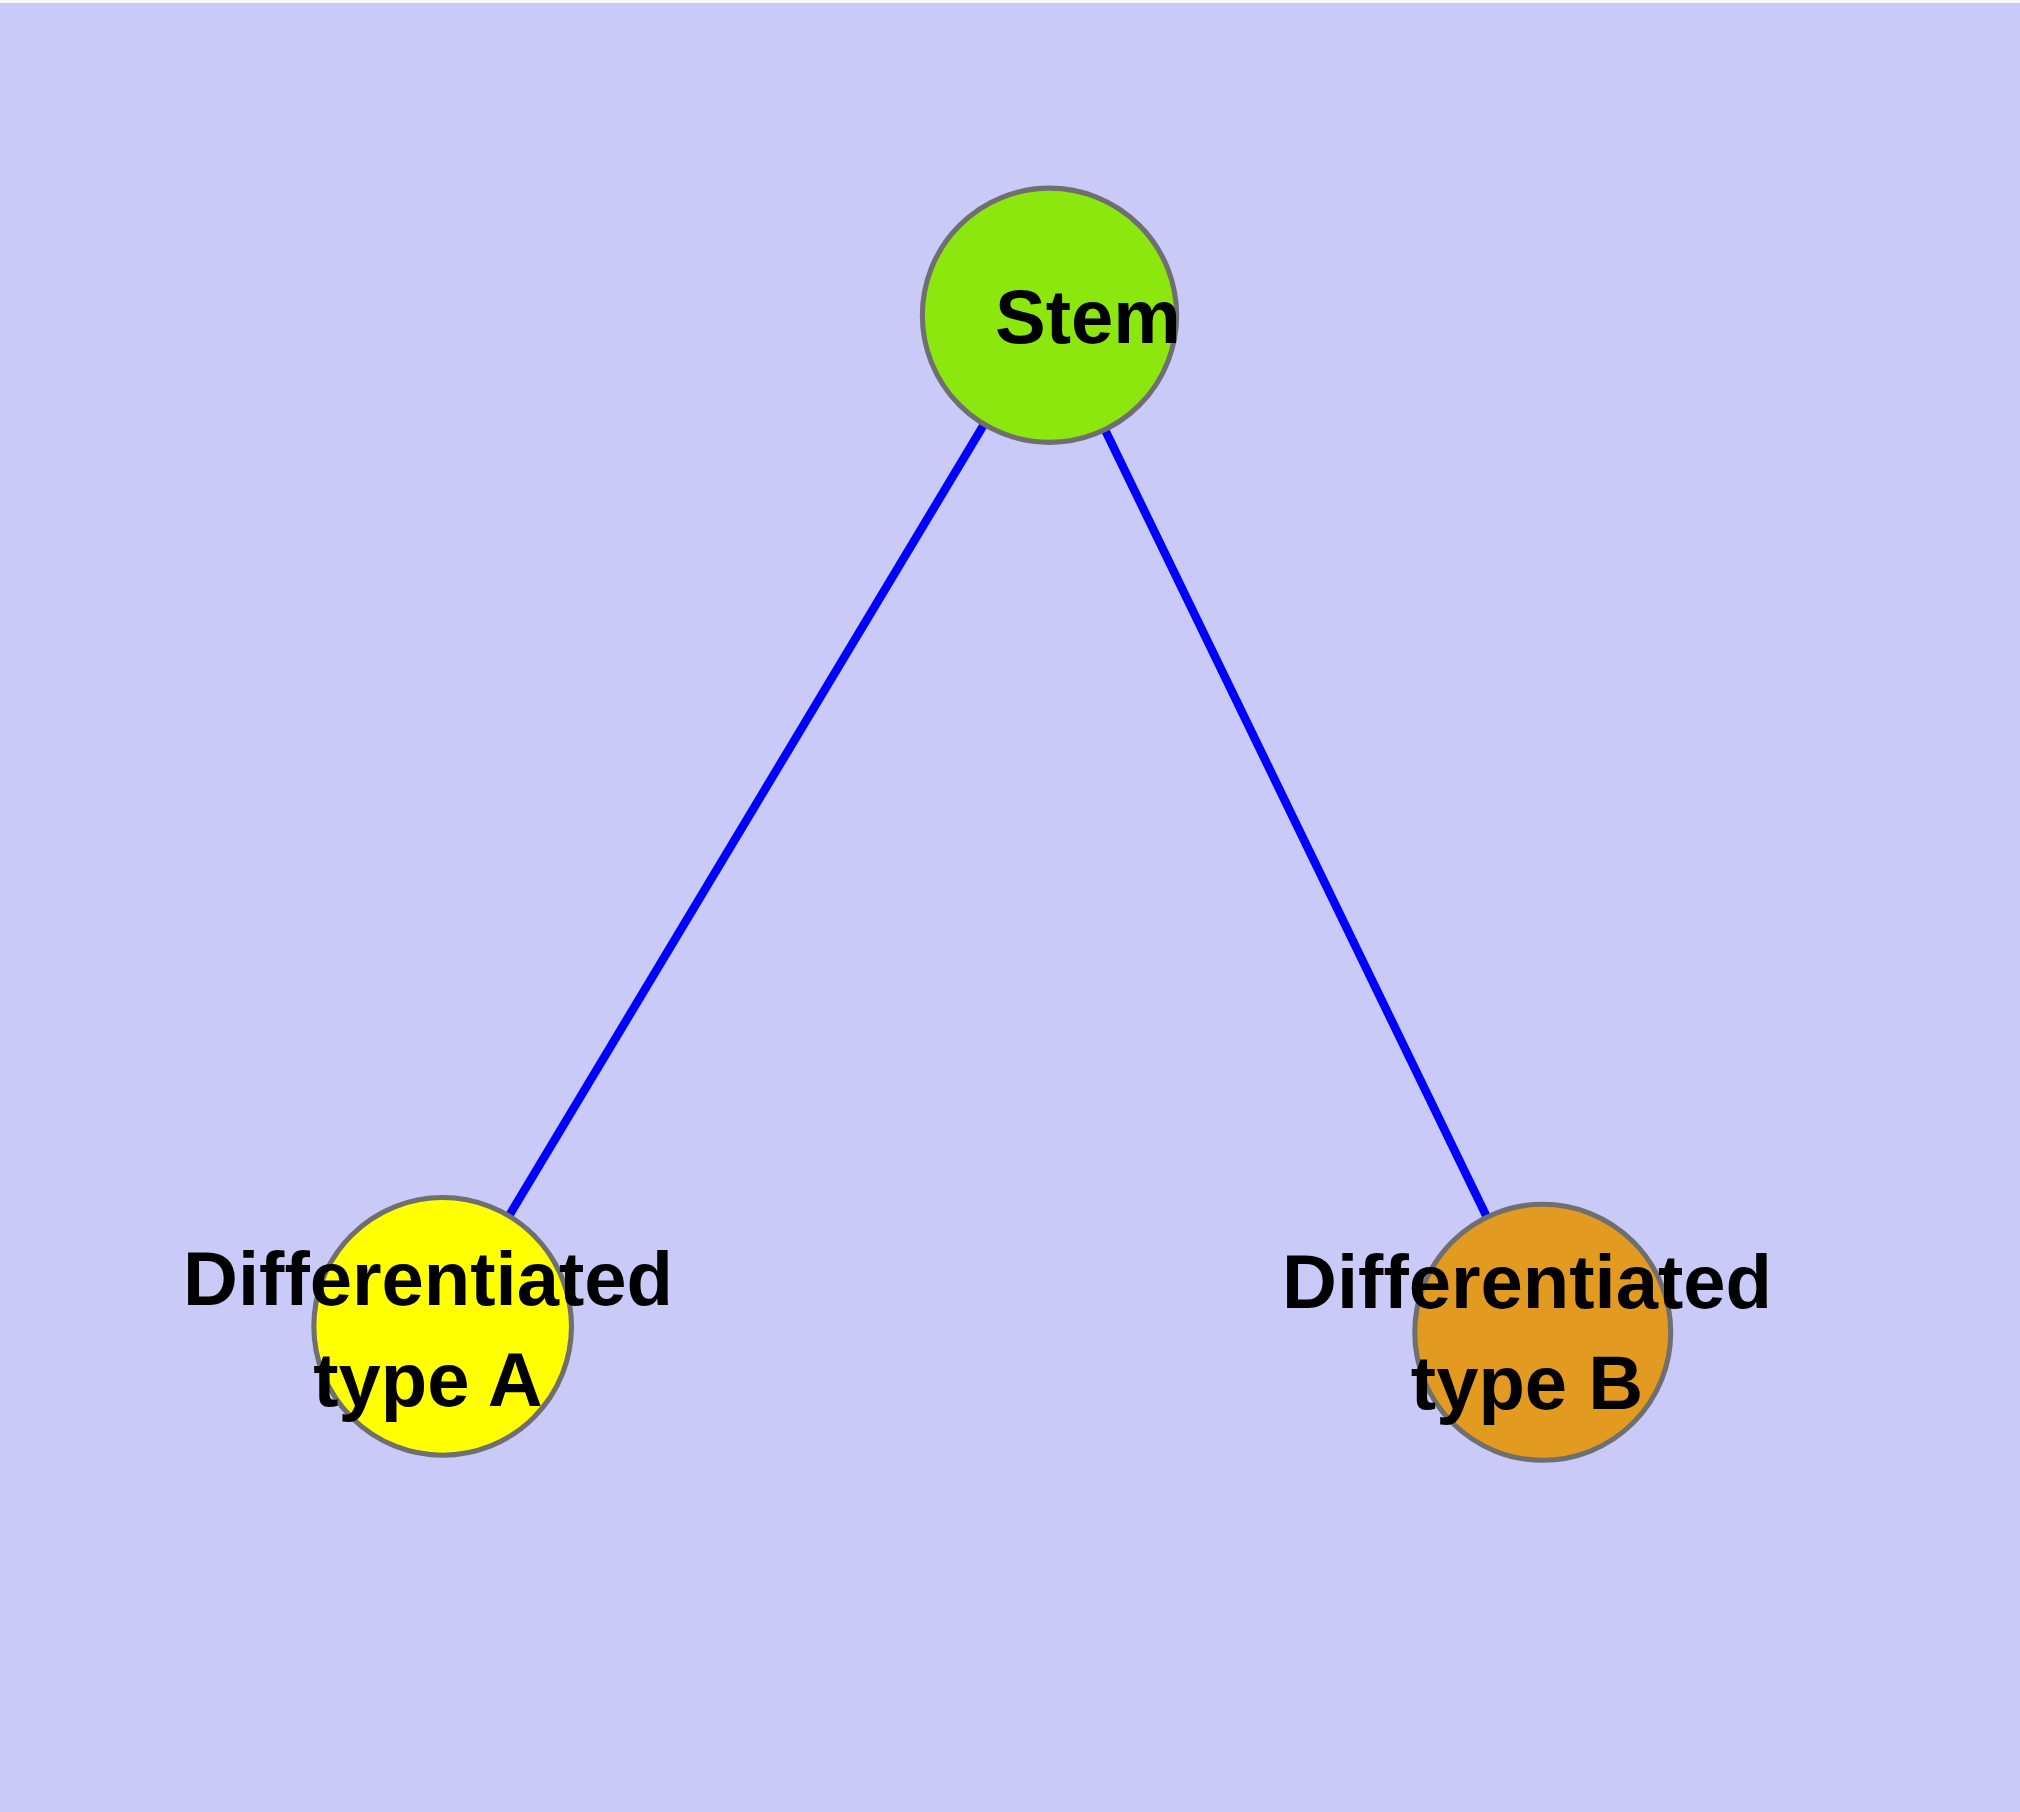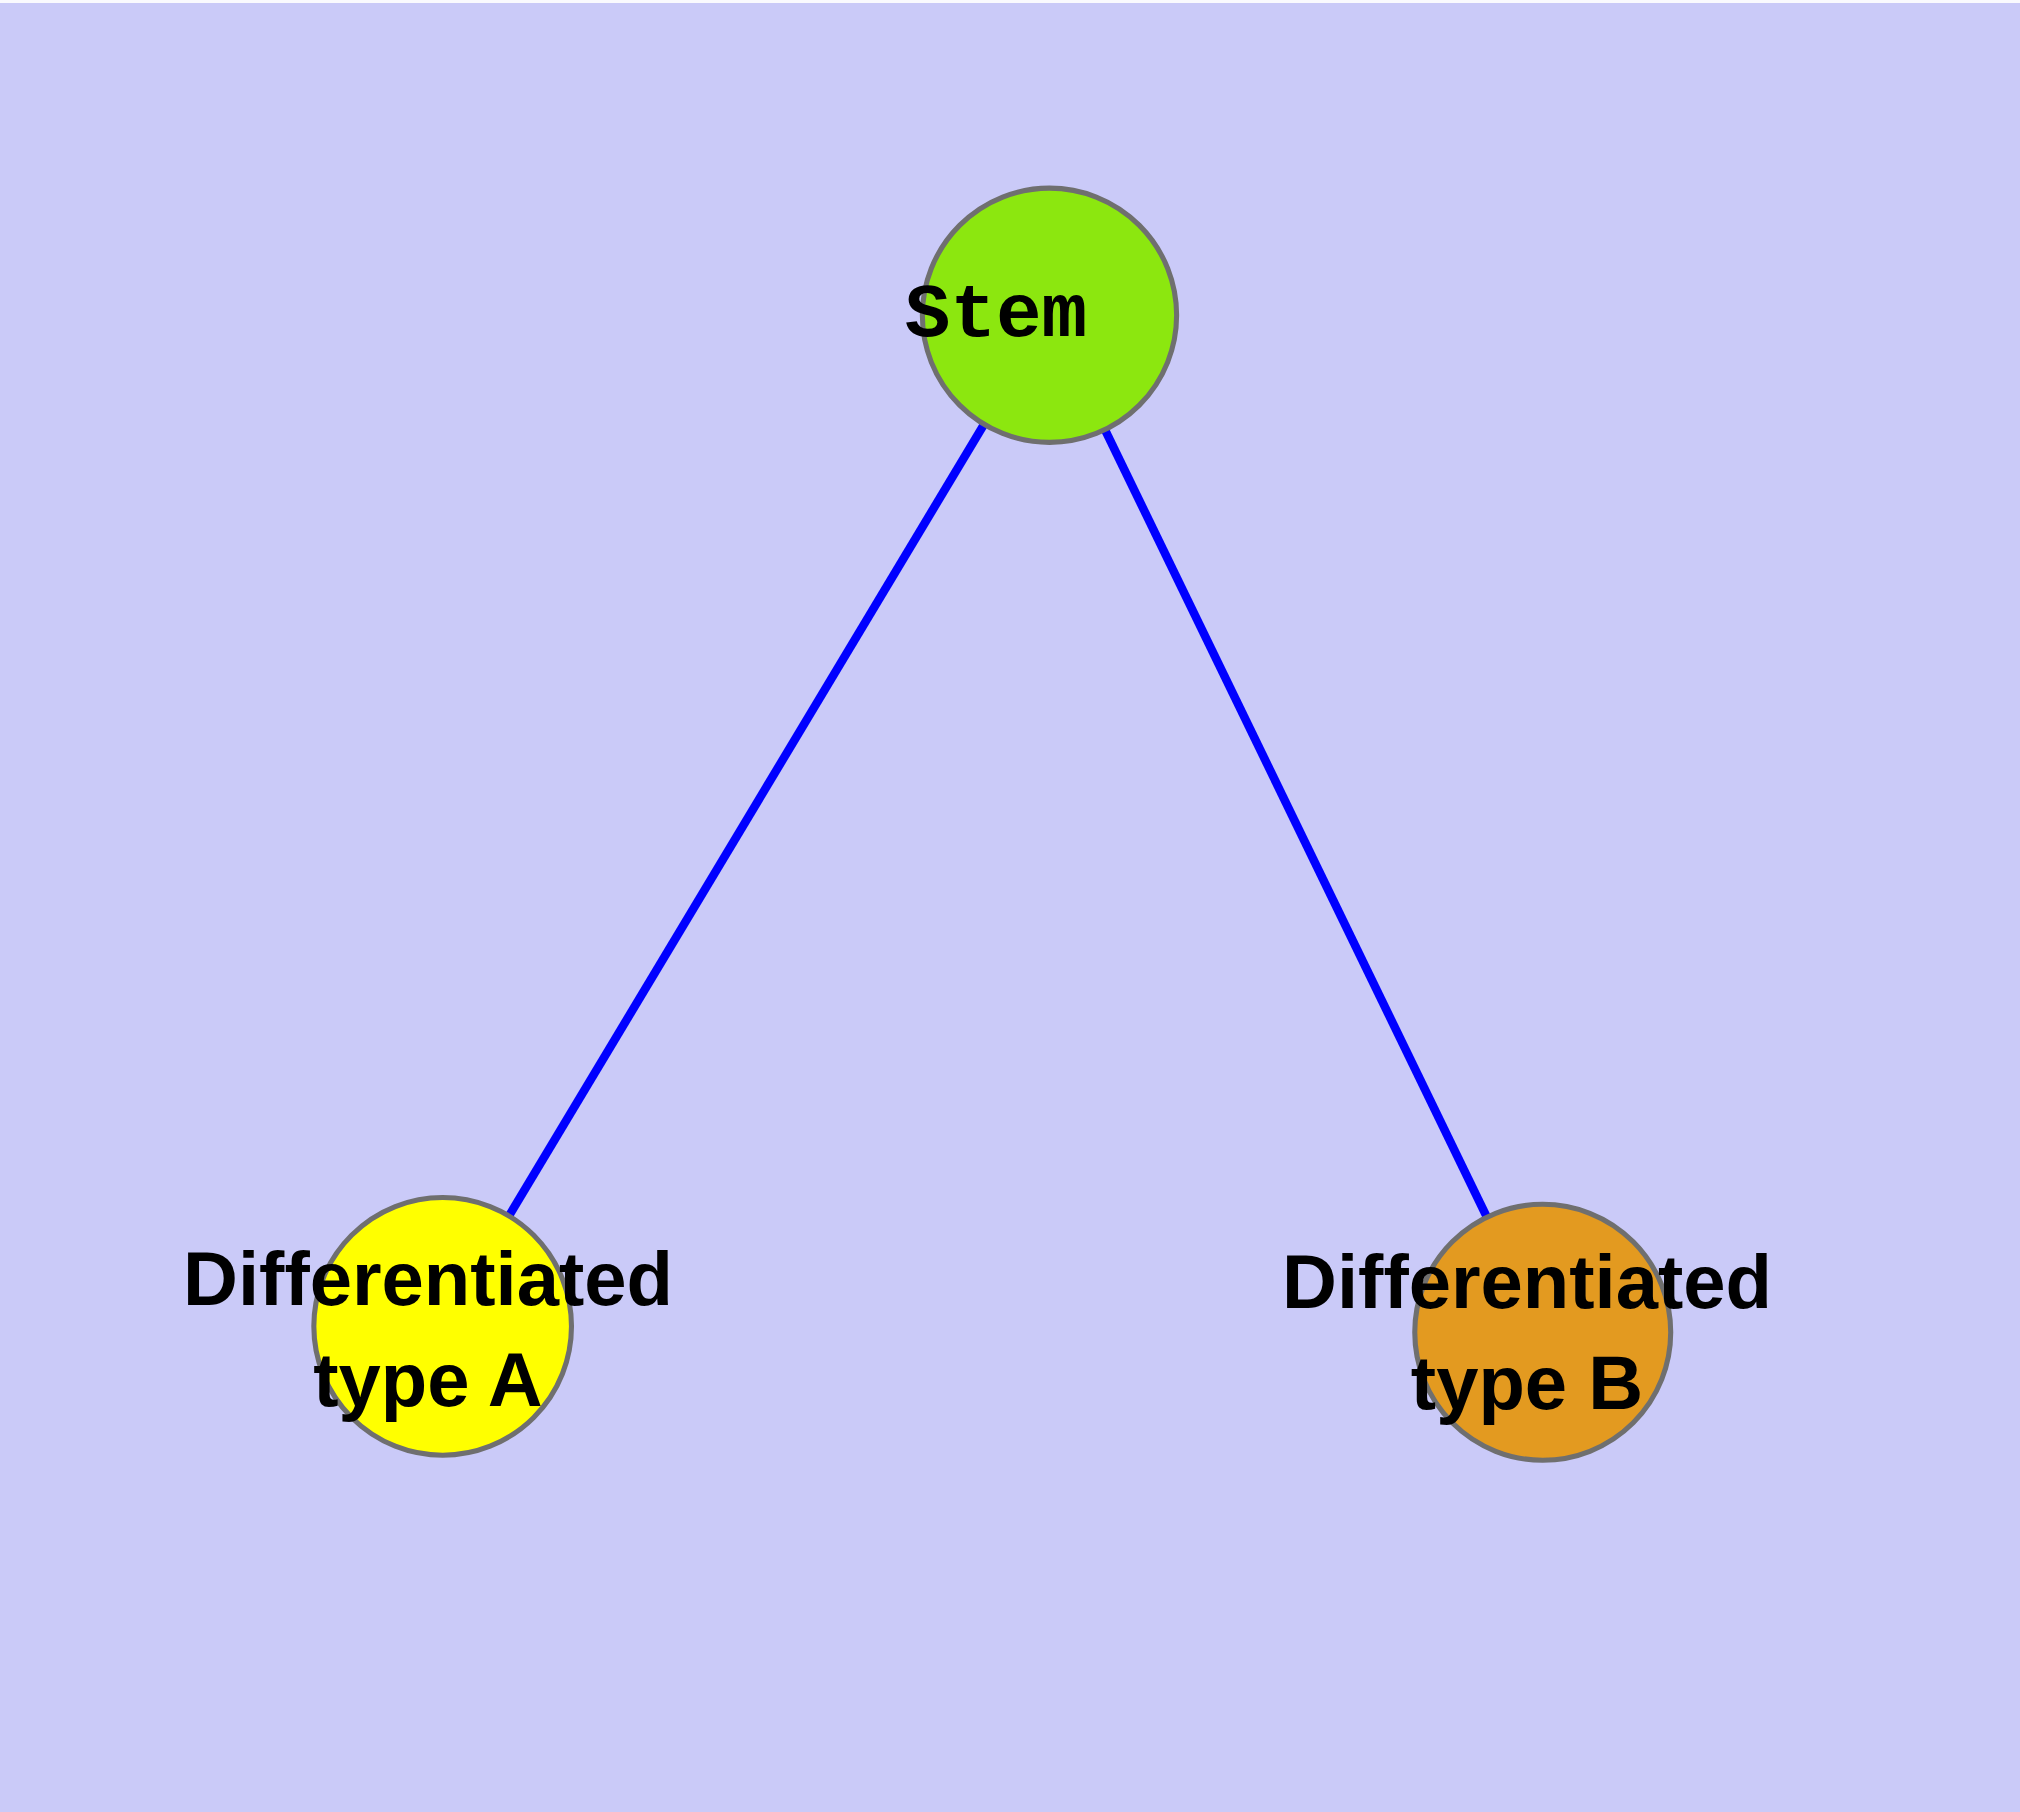--- a/index.html
+++ b/index.html
@@ -42,21 +42,21 @@
     transform: translate(-50%, -50%);
     color: #000000;
     font-weight: 700;
     font-size: 76px;
     line-height: 1.33;
     text-align: center;
     white-space: pre-line;
     letter-spacing: 0px;
     pointer-events: none;
   }
-  #label-stem { left: 996px; top: 317px; font-family: Liberation Mono, monospace; }
+  #label-stem { left: 1088px; top: 317px; }
   #label-diff-a { left: 428px;  top: 1329px; }
   #label-diff-b { left: 1527px; top: 1332px; }
 </style>
 </head>
 <body>
 
 <div class="stage">
 
   <svg class="graph-svg" viewBox="0 0 2384 2138" xmlns="http://www.w3.org/2000/svg">
 

